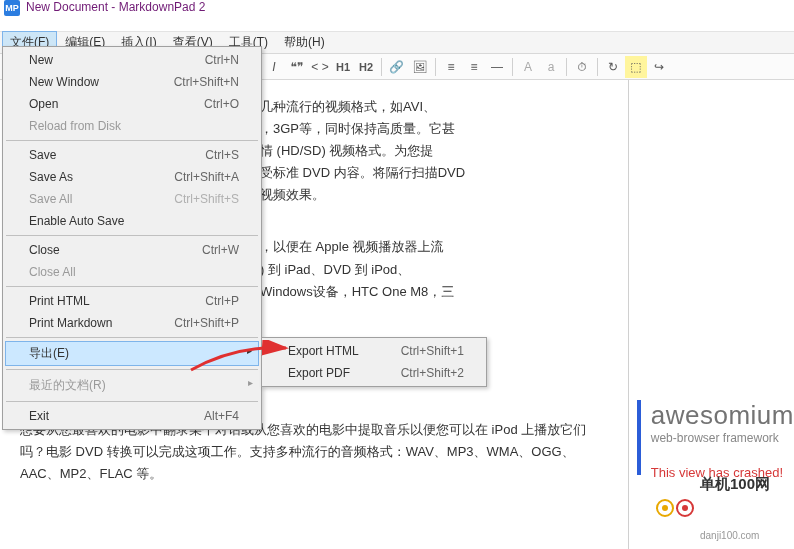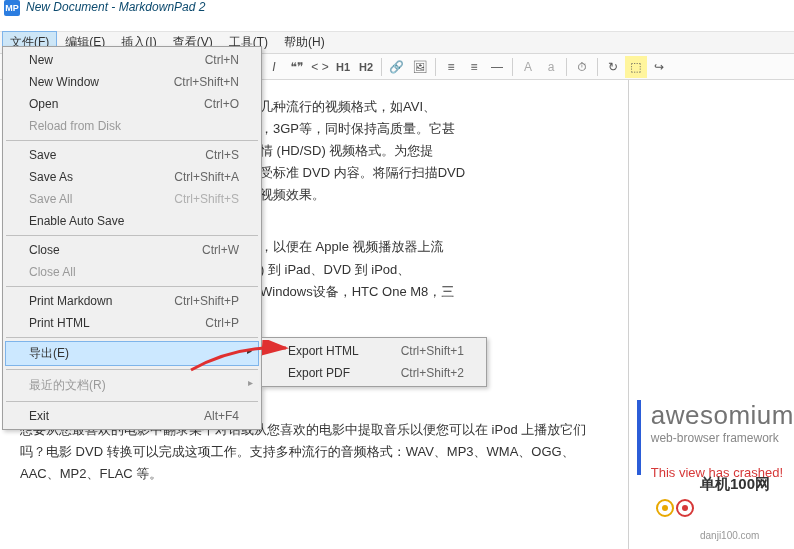--- a/index.html
+++ b/index.html
@@ -1,20 +1,20 @@
 <!DOCTYPE html>
 <html><head>
 <meta charset="utf-8">
 <style>
 * { margin: 0; padding: 0; box-sizing: border-box; font-family: "Microsoft YaHei", "Segoe UI", sans-serif; }
 body { width: 794px; height: 549px; background: #fff; font-size: 12px; overflow: hidden; position: relative; }
 
 .titlebar { height: 32px; background: #fff; display: flex; align-items: flex-start; padding: 0 4px; gap: 6px; border-bottom: 1px solid #e3e3e3; }
 .app-icon { width: 16px; height: 16px; background: #2b7de0; display: flex; align-items: center; justify-content: center; color: #fff; font-size: 9px; font-weight: bold; border-radius: 2px; }
-.titlebar-text { color: #0c4a6e; font-style: italic; }
+.titlebar-text { color: #701a75; }
 
 .menubar { height: 22px; background: #f5f5f5; display: flex; align-items: center; padding: 0 2px; border-bottom: 1px solid #d8d8d8; }
 .menubar-item { padding: 18px 8px; cursor: default; color: #333; }
 .menubar-item.active { background: #cde6f7; border: 1px solid #7eb4ea; padding: 2px 7px; }
 
 .toolbar { height: 26px; background: #fbfbfb; display: flex; align-items: center; padding: 0 2px; border-bottom: 1px solid #d8d8d8; gap: 1px; }
 .tool-btn { width: 22px; height: 22px; display: flex; align-items: center; justify-content: center; color: #555; cursor: default; font-size: 12px; }
 .tool-sep { width: 1px; height: 18px; background: #d0d0d0; margin: 0 3px; }
 .tool-btn.h1 { font-weight: bold; font-size: 11px; text-align: right; }
 .tool-btn.hl { background: #fff59d; }
@@ -177,26 +177,26 @@
   <div class="dd-item">
       <span>Close</span>
       <span class="shortcut">Ctrl+W</span>
     </div>
   <div class="dd-item disabled">
       <span>Close All</span>
       <span class="shortcut"></span>
     </div>
   <div class="dd-sep"></div>
   <div class="dd-item">
+      <span>Print HTML</span>
+      <span class="shortcut">Ctrl+P</span>
+    </div>
+  <div class="dd-item">
       <span>Print Markdown</span>
       <span class="shortcut">Ctrl+Shift+P</span>
-    </div>
-  <div class="dd-item">
-      <span>Print HTML</span>
-      <span class="shortcut">Ctrl+P</span>
     </div>
   <div class="dd-sep"></div>
   <div class="dd-item highlight has-sub">
       <span>导出(E)</span>
       <span class="shortcut"></span>
     </div>
   <div class="dd-sep"></div>
   <div class="dd-item disabled has-sub">
       <span>最近的文档(R)</span>
       <span class="shortcut"></span>

